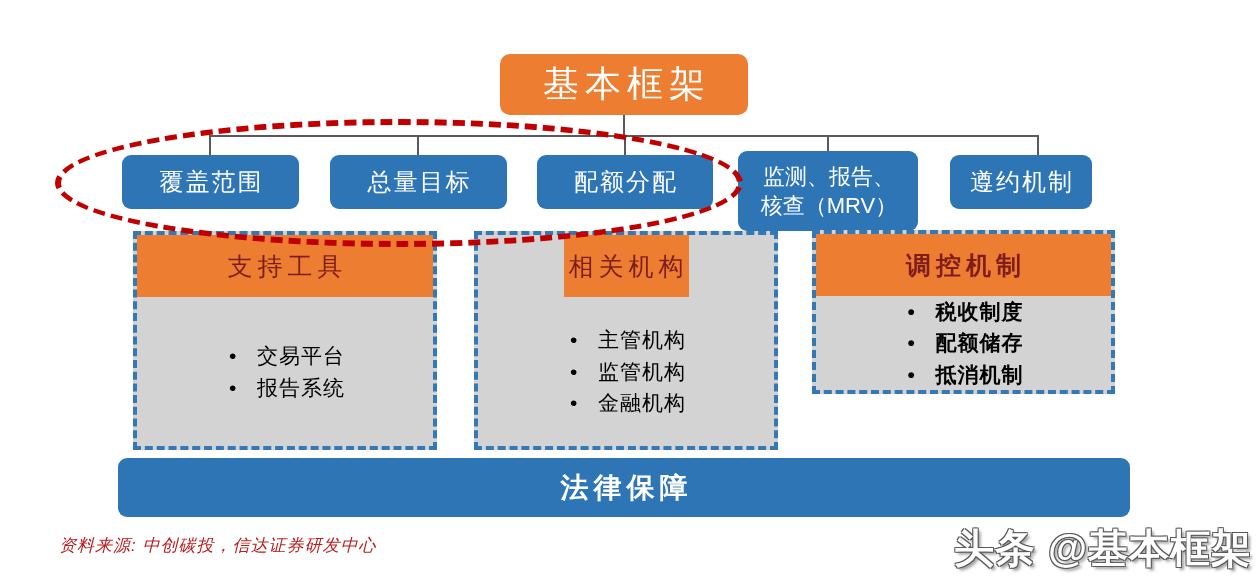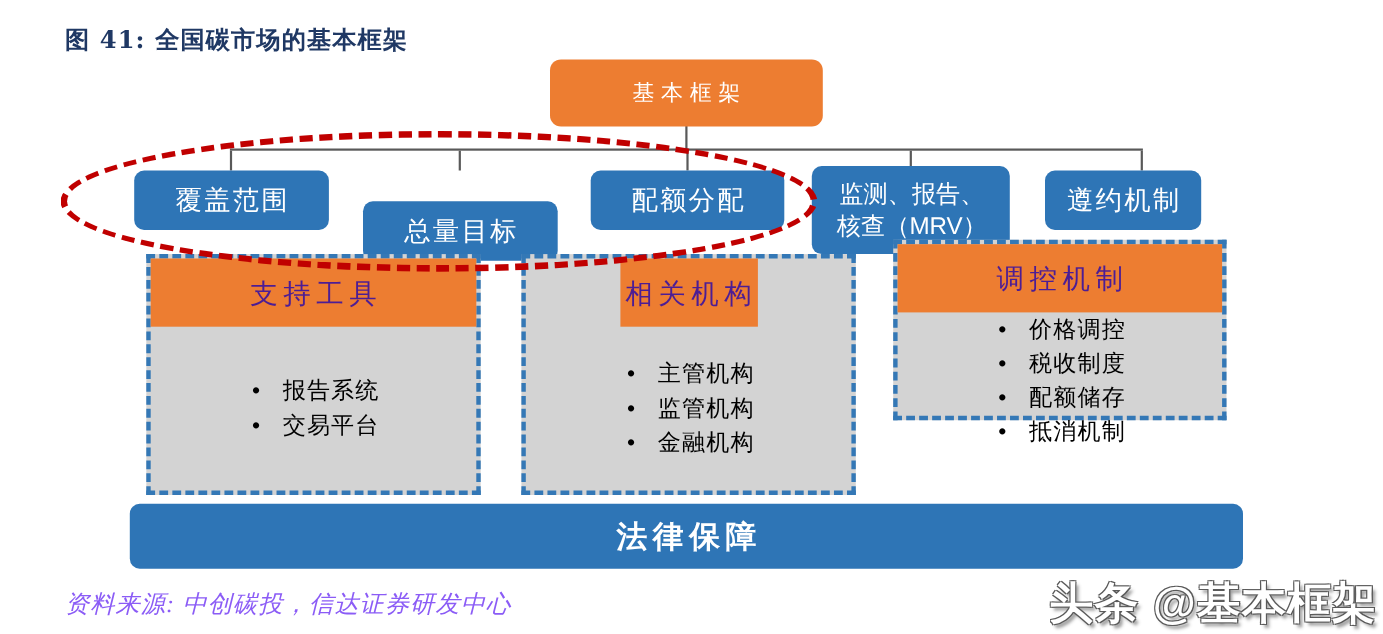--- a/index.html
+++ b/index.html
@@ -36,35 +36,35 @@
     display: flex;
     align-items: center;
     justify-content: center;
     color: #fff;
     text-align: center;
   }
   .root-node {
     left: 500px; top: 54px; width: 248px; height: 61px;
     background: var(--orange, #ED7D31);
     border-radius: 10px;
-    font-size: 20px;
+    font-size: 36px;
     letter-spacing: 6px;
     padding-left: 6px;
     z-index: 2;
   }
   .branch {
     background: var(--blue, #2E75B6);
     border-radius: 9px;
     font-size: 24px;
     letter-spacing: 2px;
     padding-left: 2px;
     z-index: 2;
   }
   .branch-1 { left: 122px; top: 155px; width: 177px; height: 54px; }
-  .branch-2 { left: 330px; top: 155px; width: 177px; height: 54px; margin-top: 28px; }
+  .branch-2 { left: 330px; top: 155px; width: 177px; height: 54px; }
   .branch-3 { left: 537px; top: 155px; width: 176px; height: 54px; }
   .branch-4 {
     left: 738px; top: 151px; width: 180px; height: 80px;
     font-size: 22px; letter-spacing: 0; line-height: 1.32;
     white-space: pre-line;
   }
   .branch-5 { left: 950px; top: 155px; width: 142px; height: 54px; }
   .connector {
     position: absolute;
     background: var(--connector-gray, #595959);
@@ -88,25 +88,25 @@
   .group {
     position: absolute;
     border: 4px dashed #3478B6;
     background: var(--gray-body, #D3D3D3);
     display: flex;
     flex-direction: column;
     z-index: 2;
   }
   .group-a { left: 133px; top: 231px; width: 304px; height: 219px; }
   .group-b { left: 474px; top: 231px; width: 304px; height: 219px; align-items: center; }
-  .group-c { left: 812px; top: 218px; width: 303px; height: 164px; }
+  .group-c { left: 812px; top: 230px; width: 303px; height: 164px; font-weight: bold; }
   .group-header {
     height: 62px;
     background: var(--orange, #ED7D31);
-    color: #4c1d95;
+    color: #7f1d1d;
     display: flex;
     align-items: center;
     justify-content: center;
     font-size: 25px;
     letter-spacing: 5px;
     padding-left: 5px;
     flex: 0 0 auto;
   }
   .group-body {
     flex: 1;
@@ -145,24 +145,24 @@
     color: #ffffff;
     font-size: 28px;
     font-weight: bold;
     letter-spacing: 5px;
     padding-left: 5px;
     z-index: 2;
   }
   .source-note {
     position: absolute;
     left: 59px; top: 534px;
-    font-family: Liberation Serif, serif;
+    font-family: Liberation Sans, sans-serif;
     font-style: italic;
-    font-size: 22px;
-    color: #8b5cf6;
+    font-size: 17px;
+    color: #b91c1c;
     letter-spacing: 1px;
   }
   .watermark {
     position: absolute;
     right: 5px; top: 521px;
     font-size: 40px;
     font-weight: bold;
     letter-spacing: 1px;
     color: #fff;
     text-shadow:
@@ -172,21 +172,20 @@
        1px  1px 0 #5a5a5a,
        3px  3px 3px rgba(40,40,40,0.45);
     z-index: 3;
   }
 </style>
 </head>
 <body>
 
 <div class="canvas">
 
-  <div class="fig-title">图 41: 全国碳市场的基本框架</div>
 
   <div class="connector c-root-drop"></div>
   <div class="connector c-hline"></div>
   <div class="connector c-stub-1"></div>
   <div class="connector c-stub-2"></div>
   <div class="connector c-stub-3"></div>
   <div class="connector c-stub-4"></div>
   <div class="connector c-stub-5"></div>
 
   <div class="node root-node">基本框架</div>
@@ -196,42 +195,41 @@
   <div class="node branch branch-4">监测、报告、
 核查（MRV）</div>
   <div class="node branch branch-5">遵约机制</div>
 
   <div class="highlight-ellipse"></div>
 
   <div class="group group-a">
     <div class="group-header">支持工具</div>
     <div class="group-body">
       <ul>
+        <li>交易平台</li>
         <li>报告系统</li>
-        <li>交易平台</li>
       </ul>
     </div>
   </div>
 
   <div class="group group-b">
     <div class="group-header">相关机构</div>
     <div class="group-body">
       <ul>
         <li>主管机构</li>
         <li>监管机构</li>
         <li>金融机构</li>
       </ul>
     </div>
   </div>
 
   <div class="group group-c">
     <div class="group-header">调控机制</div>
     <div class="group-body">
       <ul>
-        <li>价格调控</li>
         <li>税收制度</li>
         <li>配额储存</li>
         <li>抵消机制</li>
       </ul>
     </div>
   </div>
 
   <div class="base-bar">法律保障</div>
 
   <div class="source-note">资料来源: 中创碳投，信达证券研发中心</div>

